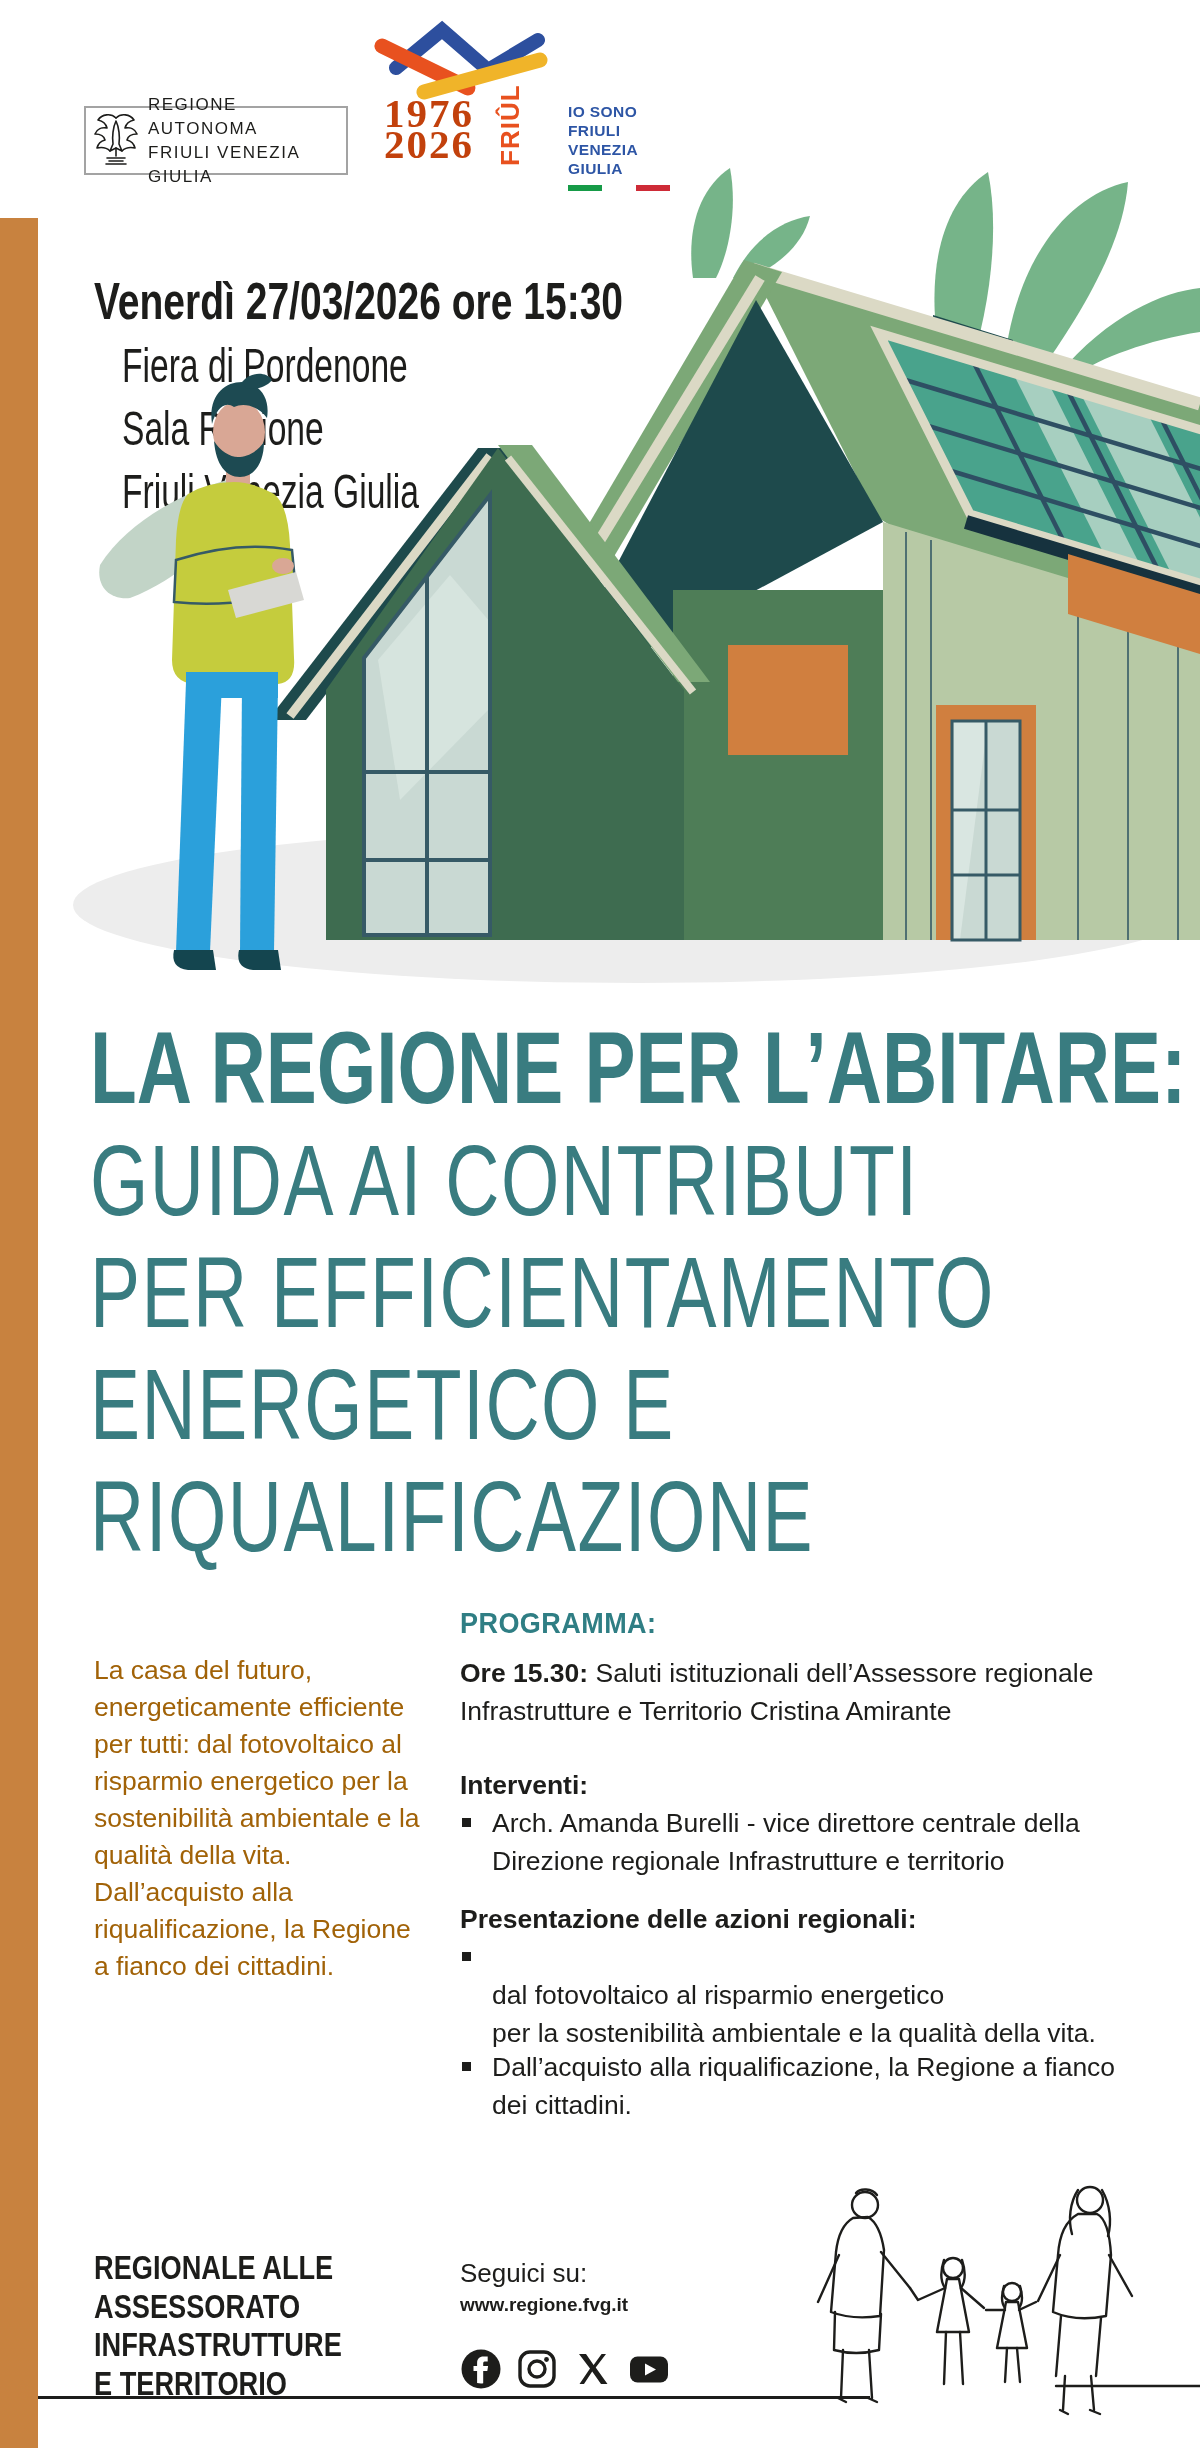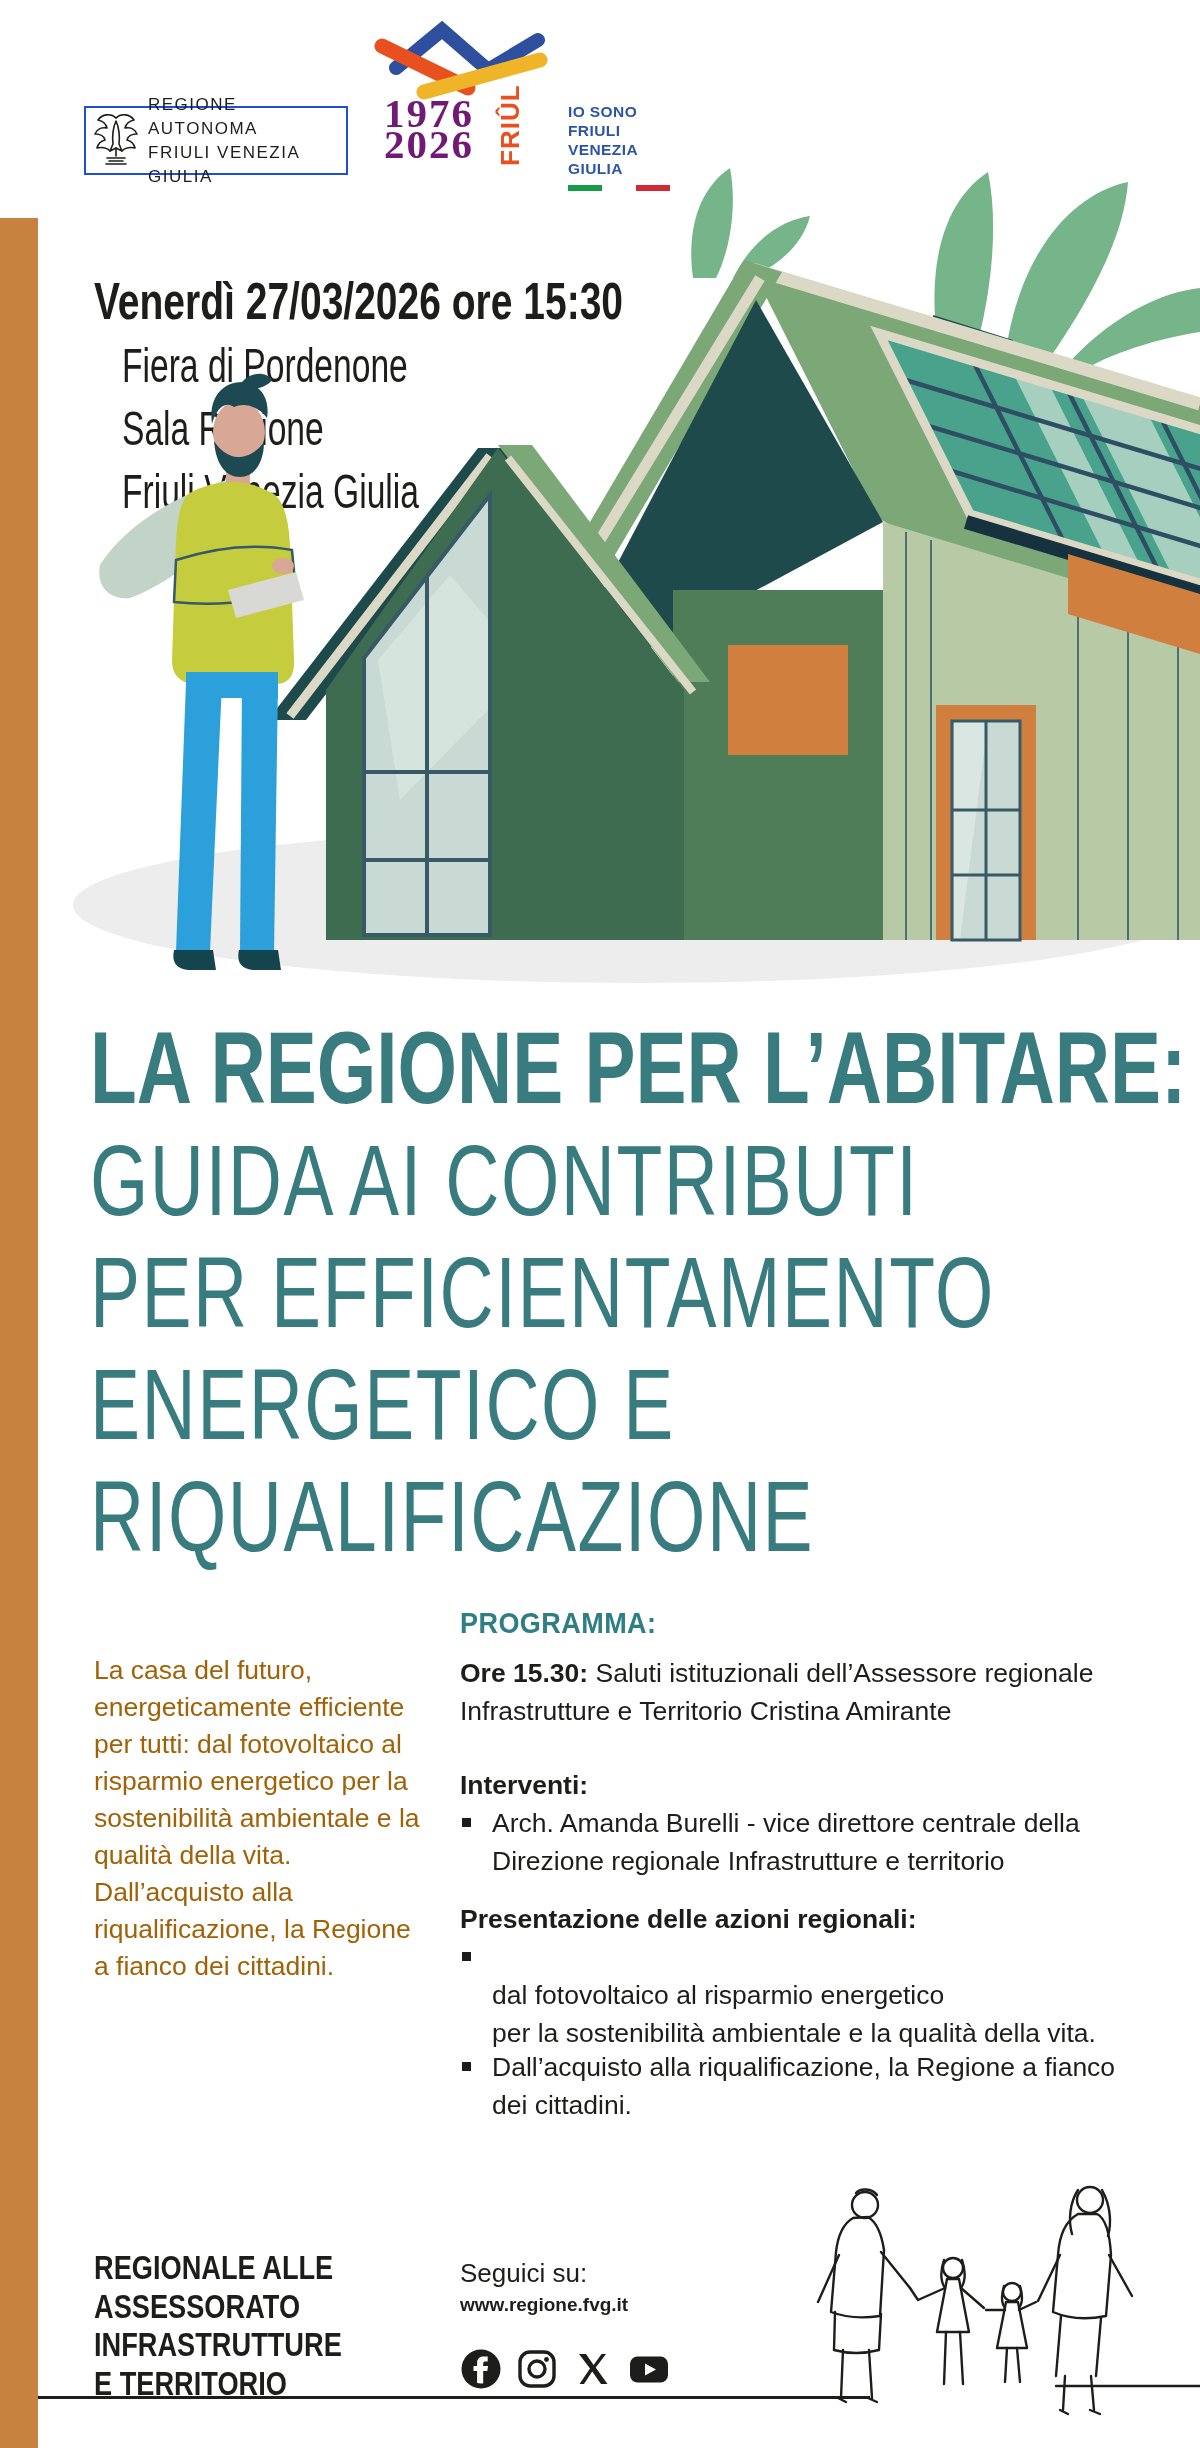--- a/index.html
+++ b/index.html
@@ -5,26 +5,26 @@
   html,body{margin:0;padding:0;background:#e8e8e8;}
   #poster{position:relative;width:1200px;height:2448px;background:#ffffff;overflow:hidden;
           font-family:"Liberation Sans",sans-serif;color:#1d1d1b;margin:0 auto;}
   .abs{position:absolute;}
   .cond{display:inline-block;transform:scaleX(.75);transform-origin:0 0;white-space:nowrap;}
   .cond7{display:inline-block;transform:scaleX(.7);transform-origin:0 0;white-space:nowrap;}
   .cond8{display:inline-block;transform:scaleX(.8);transform-origin:0 0;white-space:nowrap;}
   .cond9{display:inline-block;transform:scaleX(.9);transform-origin:0 0;white-space:nowrap;}
 
   
-  .agency-box{left:84px;top:106px;width:264px;height:69px;border:2px solid #1d4ed8;
+  .agency-box{left:84px;top:106px;width:264px;height:69px;border:2px solid #a3a3a3;
               display:flex;align-items:center;box-sizing:border-box;padding-left:7px;}
   .agency-text{margin-left:9px;font-size:17px;line-height:24px;letter-spacing:1.5px;font-weight:500;}
   .anniv{left:368px;top:8px;width:200px;height:170px;}
   .years{position:absolute;left:16px;top:90px;font-family:"Liberation Serif",serif;font-weight:bold;
-         font-size:41px;line-height:31px;color:#701a75;letter-spacing:2px;}
+         font-size:41px;line-height:31px;color:#c2410c;letter-spacing:2px;}
   .friul{position:absolute;left:127px;top:158px;transform:rotate(-90deg);transform-origin:0 0;
          color:#E8511F;font-weight:bold;font-size:26px;letter-spacing:1px;white-space:nowrap;}
   .iosono{left:568px;top:102px;font-size:15.5px;line-height:19px;font-weight:bold;color:#2D55A5;letter-spacing:.4px;}
   .flagbar{margin-top:7px;width:102px;height:6px;display:flex;}
   .flagbar div{flex:1;}
 
   
   .side-bar{left:0;top:218px;width:38px;height:2230px;}
 
   

